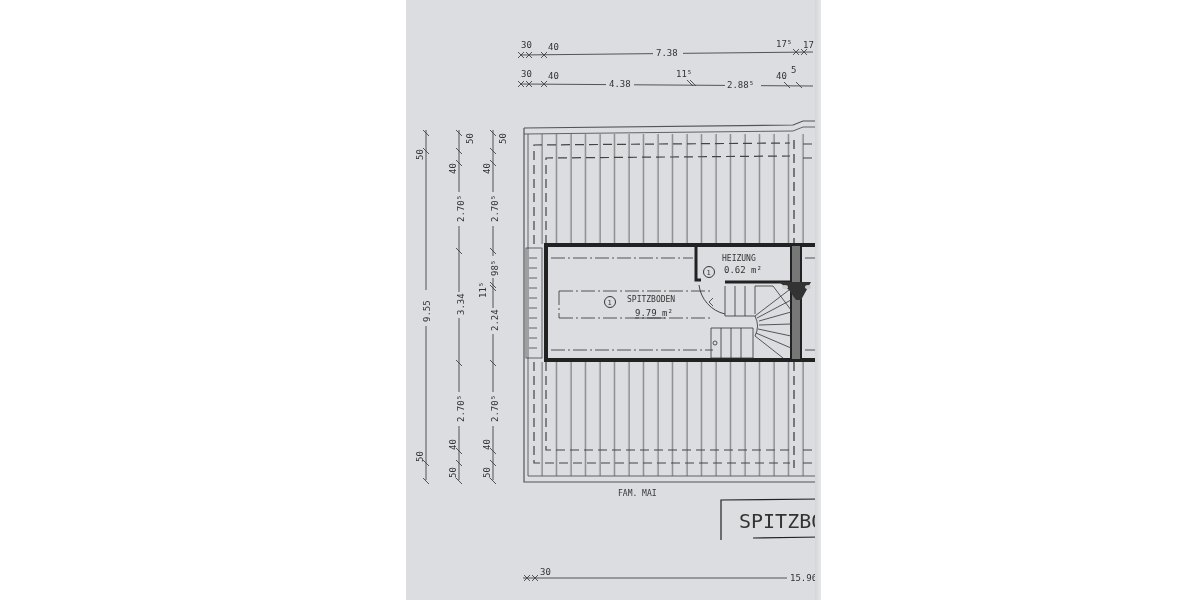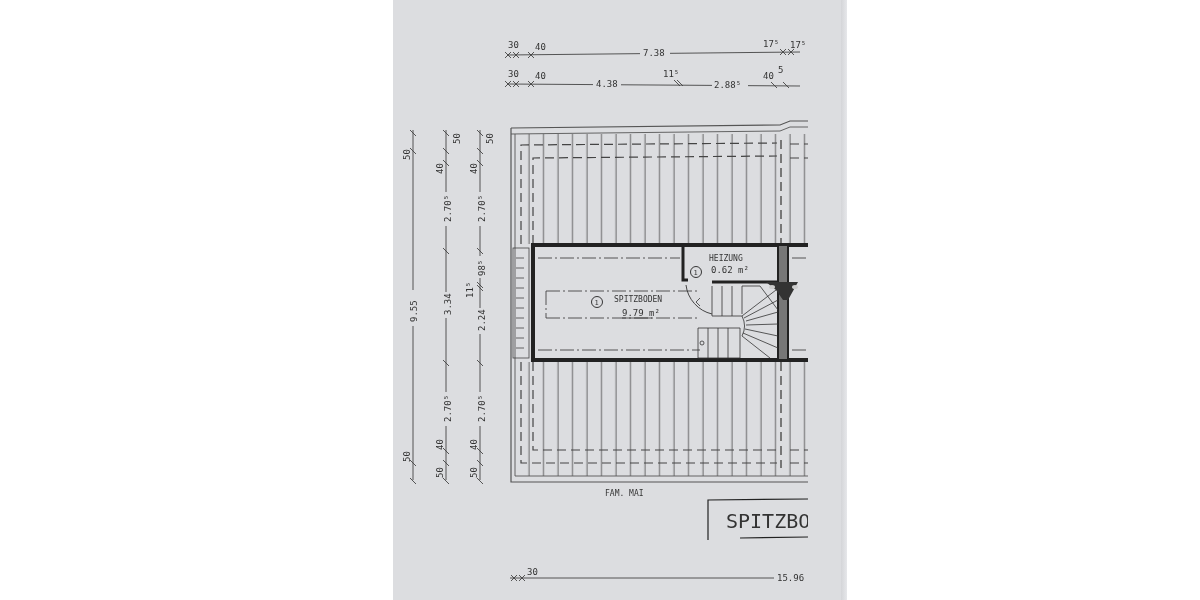--- a/index.html
+++ b/index.html
@@ -1,17 +1,17 @@
 <!DOCTYPE html>
 <html><head>
 <meta charset="utf-8">
 <style>
   html, body { margin:0; padding:0; }
   body { width:1200px; height:600px; background:#ffffff; position:relative; overflow:hidden; font-family:"DejaVu Sans Mono", monospace; }
-  .sheet { position:absolute; left:393px; top:0; width:454px; height:600px; background:#dcdde0; overflow:hidden; }
+  .sheet { position:absolute; left:406px; top:0; width:415px; height:600px; background:#dcdde0; overflow:hidden; }
   .sheet::after { content:""; position:absolute; right:0; top:0; width:6px; height:600px; background:linear-gradient(to right, #d4d5d8, #e6e7ea); }
   svg { position:absolute; left:0; top:0; }
   .dimtxt { font-family:"DejaVu Sans Mono", monospace; font-size:9px; fill:#333; }
   .lbl { font-family:"DejaVu Sans Mono", monospace; fill:#333; }
 </style>
 </head>
 <body>
 
 <div class="sheet">
 <svg width="415" height="600" viewBox="393 0 415 600">

